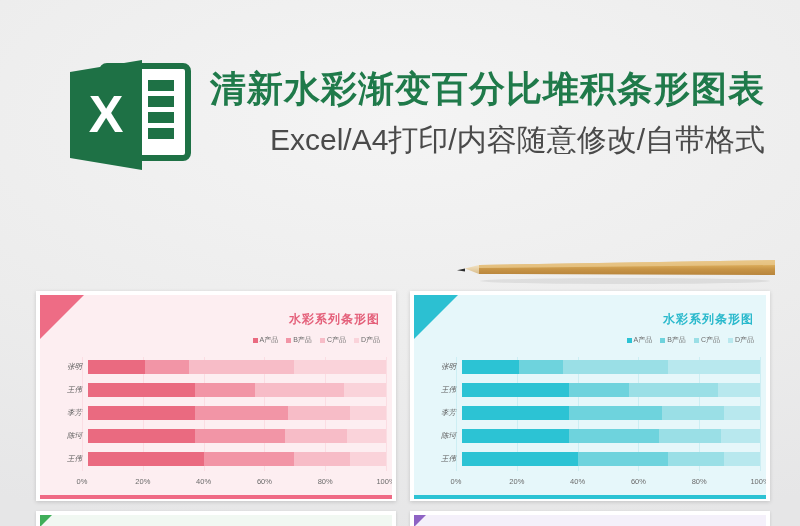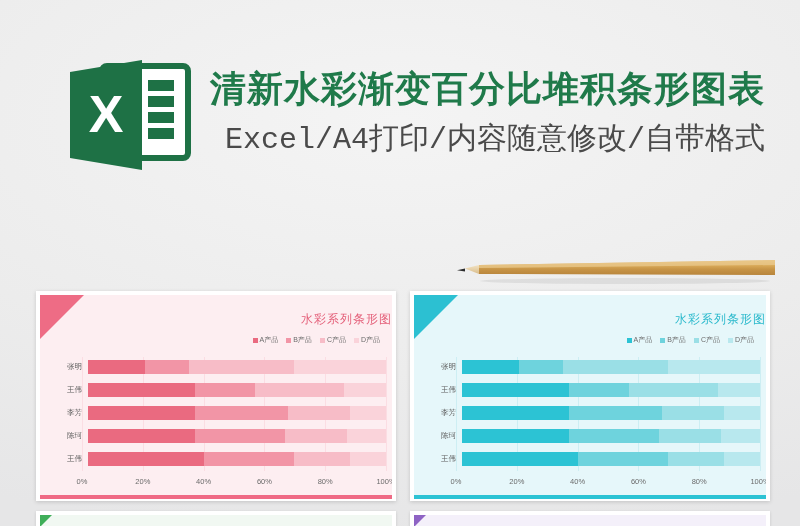--- a/index.html
+++ b/index.html
@@ -18,21 +18,21 @@
   .header{position:absolute;left:0;top:0;width:800px;height:248px;}
   .logo{position:absolute;left:64px;top:54px;width:132px;height:122px;}
   .logo svg{display:block;width:132px;height:122px;}
   .title-block{position:absolute;left:205px;top:66px;width:560px;text-align:right;}
   .title-main{
     color:#1f7a4a;font-weight:bold;font-size:36px;letter-spacing:1px;
     line-height:46px;white-space:nowrap;
   }
   .title-sub{
     color:#4a4a4a;font-size:30px;line-height:44px;margin-top:6px;
-    white-space:nowrap;letter-spacing:0px;font-family:Liberation Mono, monospace;
+    white-space:nowrap;letter-spacing:0px;
   }
 
   
   .pencil{position:absolute;left:455px;top:258px;width:320px;height:26px;}
   .pencil svg{display:block;}
 
   
   .sheet{position:absolute;left:0;top:283px;width:800px;height:243px;}
 
   .card{
@@ -43,35 +43,35 @@
   }
   .card.left{left:36px;}
   .card.right{left:410px;}
 
   .card-inner{position:absolute;left:4px;top:4px;right:4px;bottom:4px;overflow:hidden;}
 
   .corner{position:absolute;left:0;top:0;width:0;height:0;
     border-style:solid;border-width:44px 44px 0 0;}
 
   .chart-title{
-    position:absolute;right:0;top:16px;font-size:12px;font-weight:normal;
+    position:absolute;right:12px;top:16px;font-size:12px;font-weight:bold;
     letter-spacing:1px;
   }
   .legend{
     position:absolute;right:12px;top:40px;display:flex;gap:8px;align-items:center;
     font-size:7px;color:#6b6b6b;
   }
   .legend-item{display:flex;align-items:center;gap:2px;white-space:nowrap;}
   .legend-swatch{width:5px;height:5px;display:inline-block;}
 
   .plot{position:absolute;left:8px;top:62px;right:6px;bottom:26px;}
   .row{position:absolute;left:0;right:0;height:14px;display:flex;align-items:center;}
   .row-label{
     width:34px;flex:0 0 34px;text-align:right;padding-right:6px;
-    font-size:7.5px;color:#5e5e5e;white-space:nowrap;
+    font-size:7.5px;color:#5e5e5e;white-space:nowrap;font-style:italic;
   }
   .bar{position:relative;flex:1;height:14px;display:flex;}
   .seg{height:100%;}
 
   .axis{position:absolute;left:42px;right:6px;bottom:8px;height:12px;}
   .axis-tick{position:absolute;top:0;font-size:7.5px;color:#6b6b6b;transform:translateX(-50%);white-space:nowrap;}
 
   .gridline{position:absolute;top:0;bottom:0;width:1px;}
 
   .bottom-accent{position:absolute;left:4px;right:4px;bottom:2px;height:4px;}

